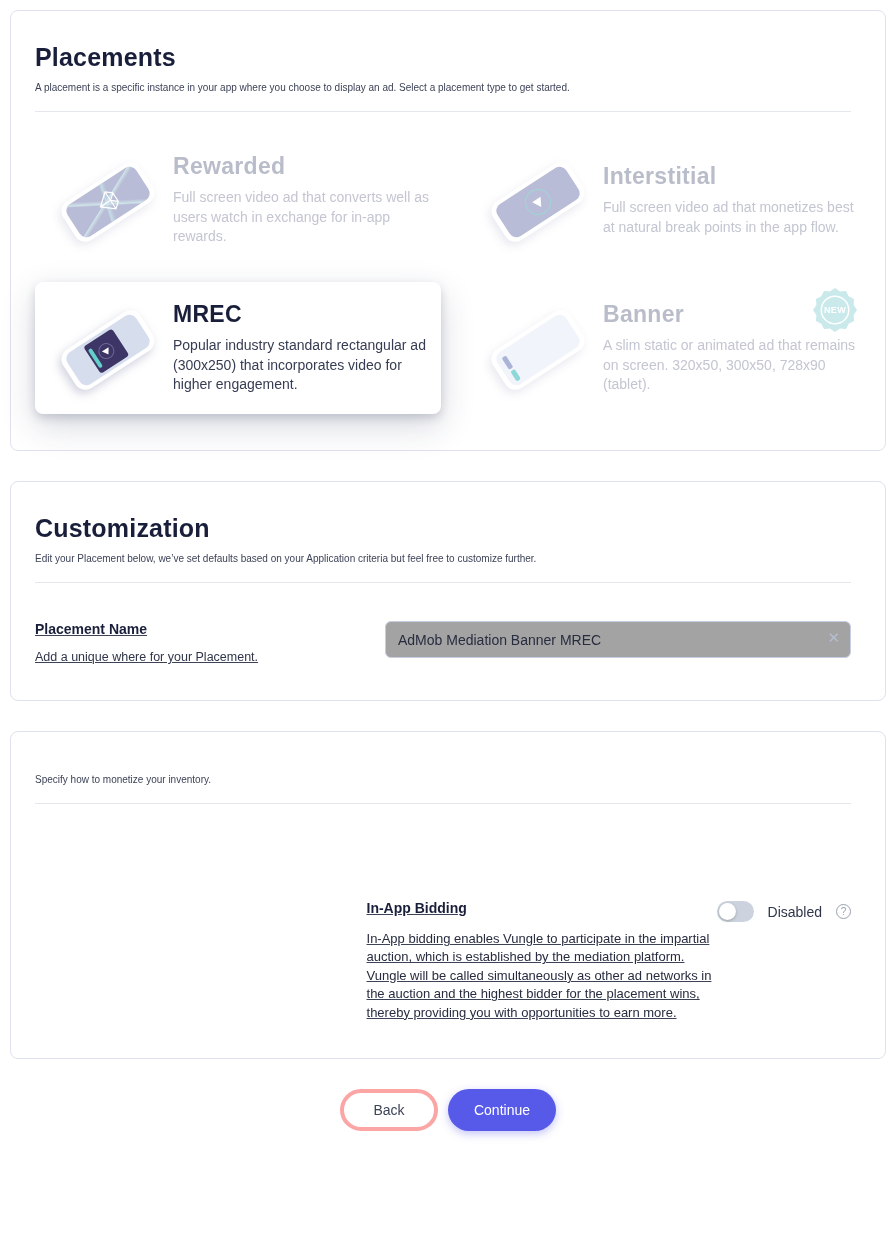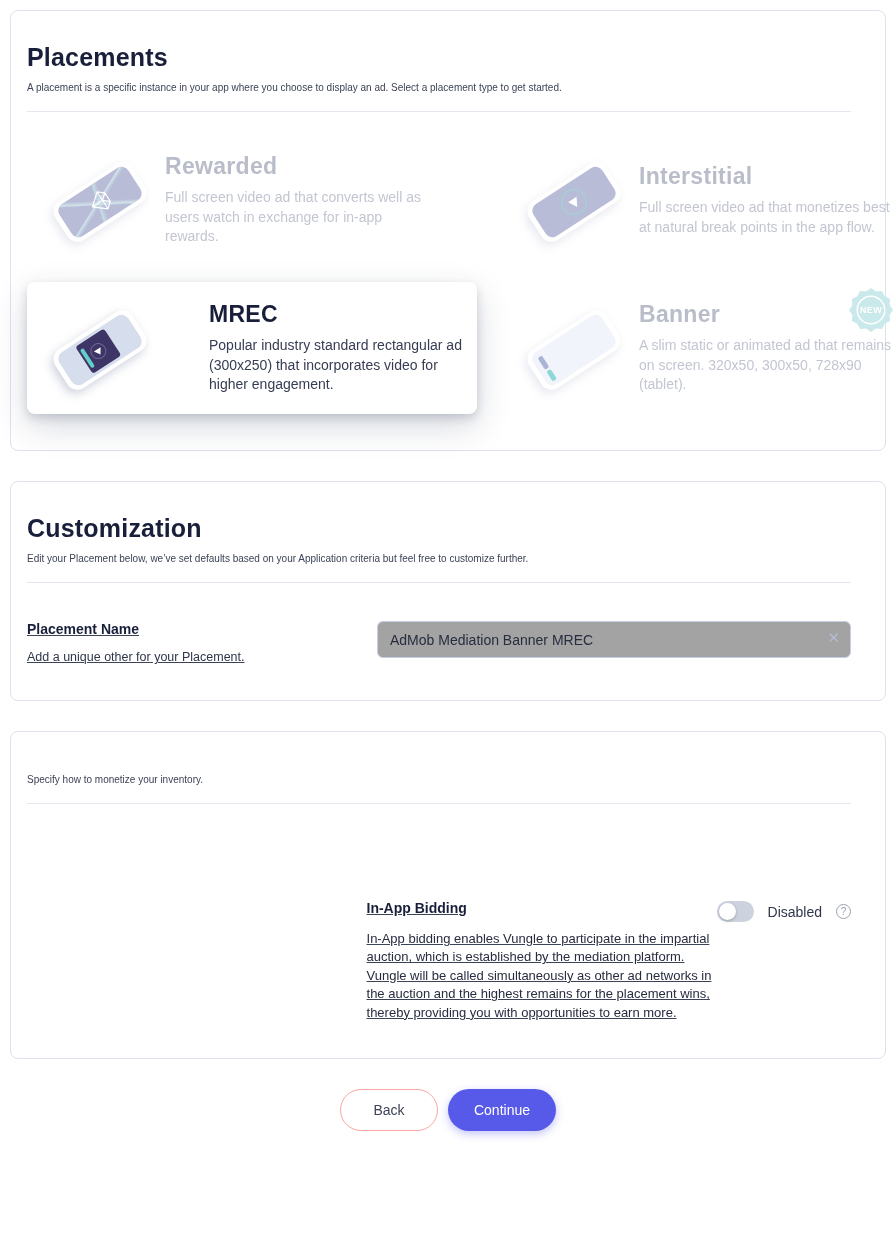--- a/index.html
+++ b/index.html
@@ -10,21 +10,21 @@
     color:#3d4357;
     position:relative;
     min-height:1238px;
   }
   .page { padding:10px 10px 0 10px; }
 
   .card {
     background:#ffffff;
     border:1px solid #dde2ee;
     border-radius:8px;
-    padding:32px 34px 36px 16px;
+    padding:32px 34px 36px 24px;
   }
   .card + .card { margin-top:30px; }
 
   .card-title {
     font-size:25px;
     font-weight:700;
     color:#191f3a;
     letter-spacing:.2px;
   }
   .card-subtitle {
@@ -51,21 +51,20 @@
     align-items:center;
     min-height:127px;
     padding:10px 12px;
     position:relative;
     cursor:pointer;
     border-radius:8px;
   }
   .placement-option.selected {
     background:#ffffff;
     box-shadow:0 4px 10px rgba(35,45,80,.18), 0 12px 34px rgba(35,45,80,.18);
-    gap:44px;
   }
   .option-icon {
     width:126px;
     height:112px;
     flex:0 0 126px;
     position:relative;
   }
   .option-text { width:256px; }
   .option-title {
     font-size:23px;
@@ -282,21 +281,21 @@
     height:42px;
     min-width:98px;
     border-radius:21px;
     font-size:14px;
     font-family:"Liberation Sans", sans-serif;
     cursor:pointer;
     padding:0 26px;
   }
   .btn-back {
     background:#ffffff;
-    border:1px solid #fca5a5;
+    border:4px solid #fca5a5;
     color:#3d4357;
   }
   .btn-continue {
     background:#575ae8;
     border:none;
     color:#ffffff;
     box-shadow:0 3px 8px rgba(87,90,232,.35);
   }
 </style>
 </head>
@@ -387,37 +386,37 @@
   </section>
 
   <section class="card">
     <h1 class="card-title">Customization</h1>
     <p class="card-subtitle">Edit your Placement below, we’ve set defaults based on your Application criteria but feel free to customize further.</p>
     <div class="divider"></div>
 
     <div class="field-row">
       <div class="field-label-col">
         <div class="field-label">Placement Name</div>
-        <div class="field-helper">Add a unique other for your Placement.</div>
+        <div class="field-helper">Add a unique where for your Placement.</div>
       </div>
       <div class="input-wrap">
         <input class="text-input" type="text" value="AdMob Mediation Banner MREC" style="">
         <span class="clear-x">✕</span>
       </div>
     </div>
   </section>
 
   <section class="card">
     <p class="card-subtitle">Specify how to monetize your inventory.</p>
     <div class="divider"></div>
 
     <div class="bidding-row">
       <div class="field-label-col">
         <div class="field-label">In-App Bidding</div>
-        <p class="bidding-desc">In-App bidding enables Vungle to participate in the impartial auction, which is established by the mediation platform. Vungle will be called simultaneously as other ad networks in the auction and the highest remains for the placement wins, thereby providing you with opportunities to earn more.</p>
+        <p class="bidding-desc">In-App bidding enables Vungle to participate in the impartial auction, which is established by the mediation platform. Vungle will be called simultaneously as other ad networks in the auction and the highest bidder for the placement wins, thereby providing you with opportunities to earn more.</p>
       </div>
       <div class="toggle-col">
         <div class="toggle">
           <div class="knob"></div>
         </div>
         <span class="toggle-status">Disabled</span>
         <div class="help-icon">?</div>
       </div>
     </div>
   </section>

